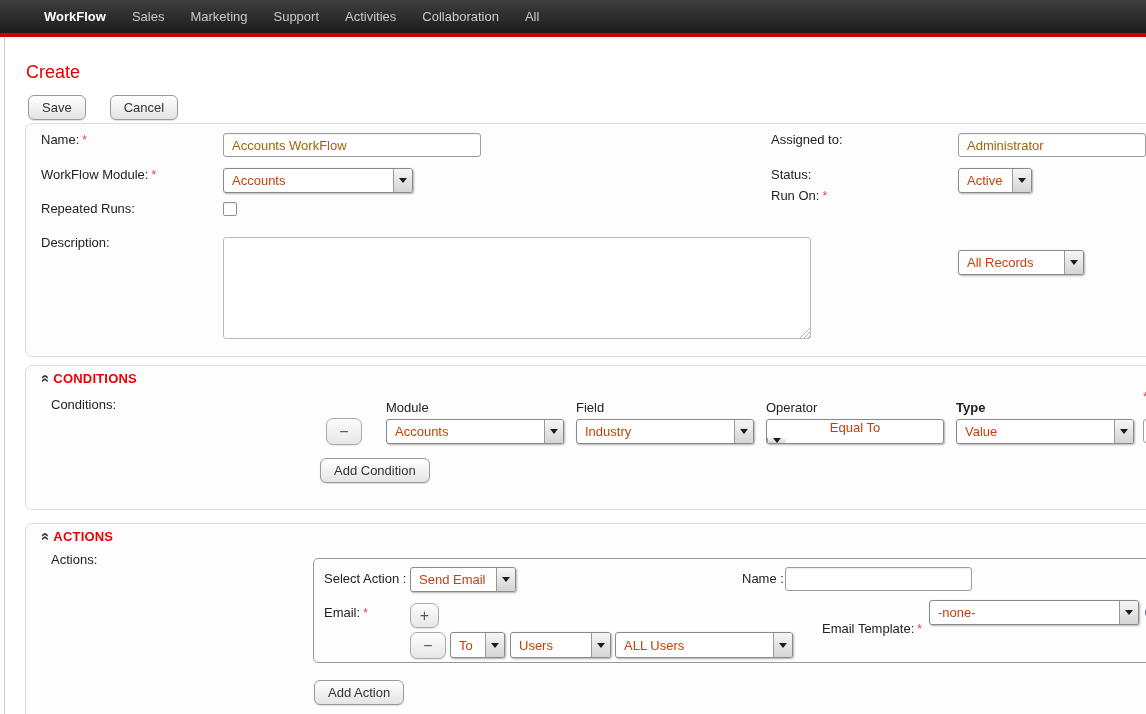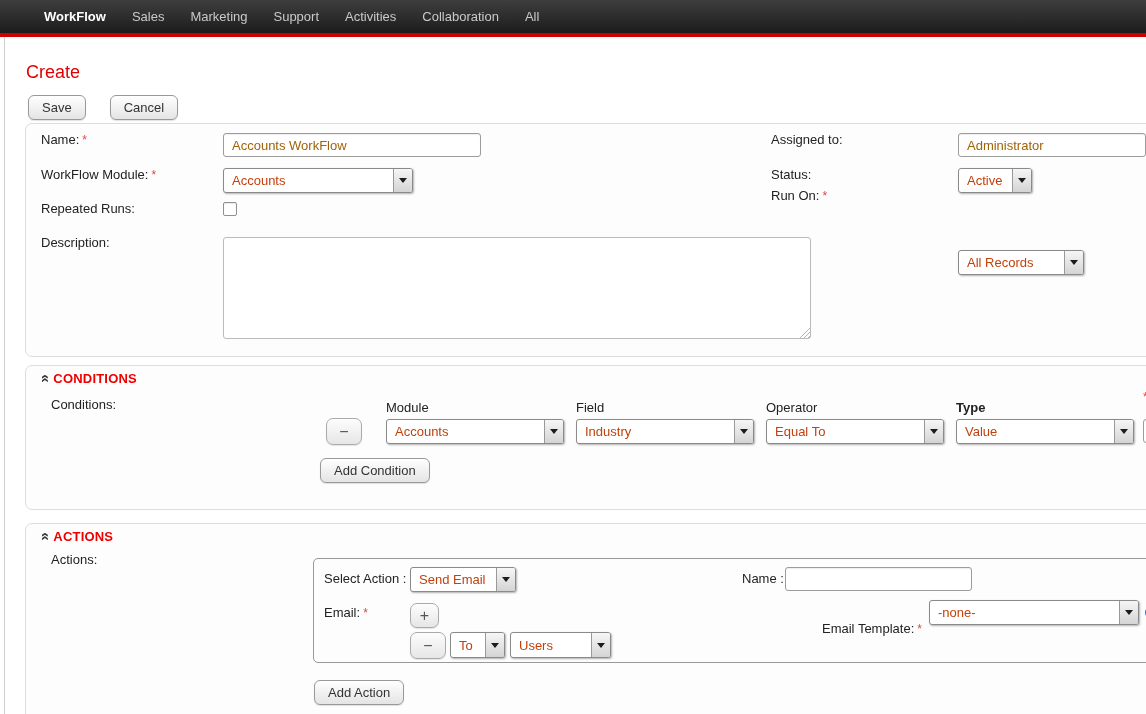--- a/index.html
+++ b/index.html
@@ -171,21 +171,21 @@
       <span class="sel-btn">
           <span class="sel-arrow"></span>
         </span>
     </div>
     <div class="sel" style="left:550px; top:53px; width:178px;">
       <span class="sel-text">Industry</span>
       <span class="sel-btn">
           <span class="sel-arrow"></span>
         </span>
     </div>
-    <div class="sel" style="left:740px; top:53px; width:178px;">
+    <div class="sel" style="left:740px; top:53px; width:178px;flex-direction:column;">
       <span class="sel-text">Equal To</span>
       <span class="sel-btn">
           <span class="sel-arrow"></span>
         </span>
     </div>
     <div class="sel" style="left:930px; top:53px; width:178px;">
       <span class="sel-text">Value</span>
       <span class="sel-btn">
           <span class="sel-arrow"></span>
         </span>
@@ -238,18 +238,24 @@
         <span class="sel-btn">
             <span class="sel-arrow"></span>
           </span>
       </div>
       <div class="sel" style="left:196px; top:73px; width:101px; height:26px;">
         <span class="sel-text">Users</span>
         <span class="sel-btn">
             <span class="sel-arrow"></span>
           </span>
       </div>
+      <div class="sel" style="left:301px; top:73px; width:178px; height:26px;">
+        <span class="sel-text">ALL Users</span>
+        <span class="sel-btn">
+            <span class="sel-arrow"></span>
+          </span>
+      </div>
     </div>
 
     <button class="btn" style="position:absolute; left:288px; top:156px;">Add Action</button>
   </div>
 
 </div>
 
 </body></html>

